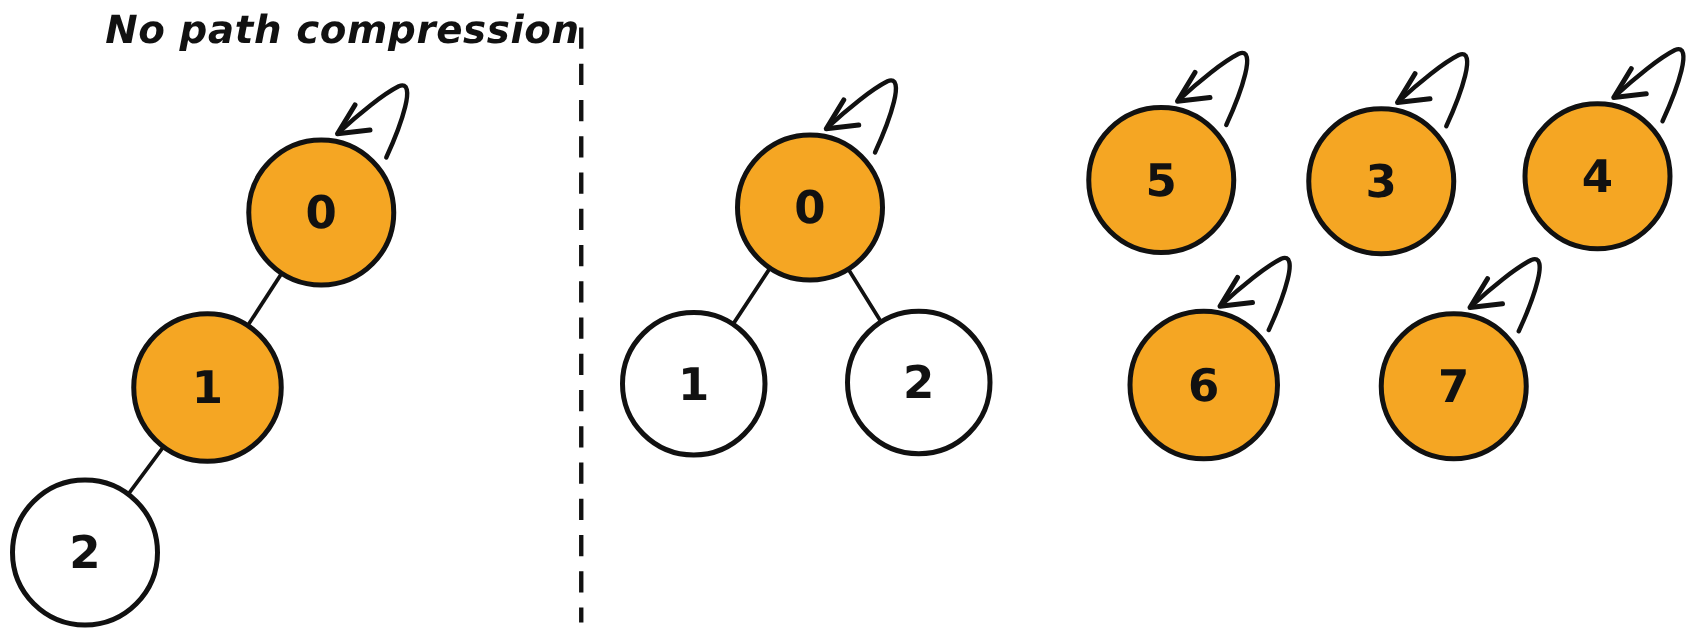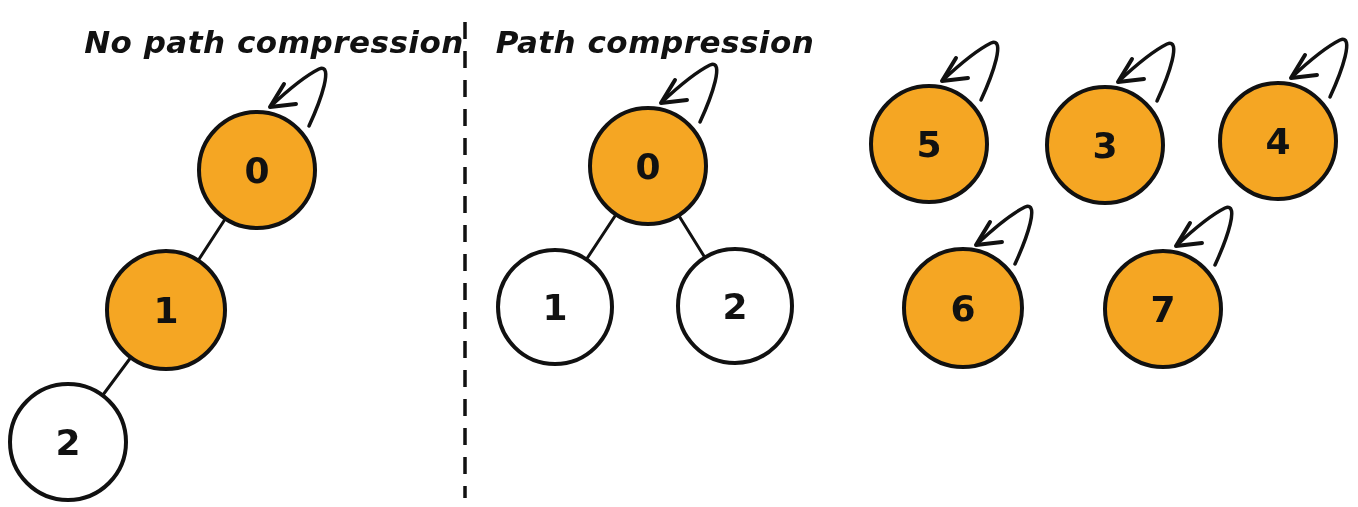--- a/index.html
+++ b/index.html
@@ -6,21 +6,21 @@
   .canvas {
     position: relative;
     width: 1358px;
     height: 507px;
     background: #ffffff;
     overflow: hidden;
     font-family: "DejaVu Sans", sans-serif;
   }
   .section-title {
     position: absolute;
-    top: 24px;
+    top: 6px;
     transform: translateX(-50%);
     font-family: "DejaVu Sans", sans-serif;
     font-style: italic;
     font-weight: 600;
     font-size: 31px;
     letter-spacing: 0.5px;
     color: #111111;
     white-space: nowrap;
   }
   #title-left  { left: 274px; }
@@ -119,14 +119,13 @@
           <text x="0" y="0" dy="0.35em" text-anchor="middle" font-size="36" fill="#111111">7</text>
           <g>
             <path d="M 52 -44 C 64 -70 77 -107 62 -101 C 50 -95 30 -79 14 -64" fill="none" stroke="#111111" stroke-width="3.5" stroke-linecap="round"></path>
             <path d="M 39 -66 L 13 -63 L 27 -86" fill="none" stroke="#111111" stroke-width="4" stroke-linecap="round" stroke-linejoin="round"></path>
           </g>
         </g>
       </g>
       <line x1="465" y1="22" x2="465" y2="498" stroke="#111111" stroke-width="3.5" stroke-dasharray="17 12" stroke-linecap="butt"></line>
     </svg>
   <div class="section-title" id="title-left">No path compression</div>
-  <div class="section-title" id="title-right">Path compression</div>
 </div>
 
 </body></html>

